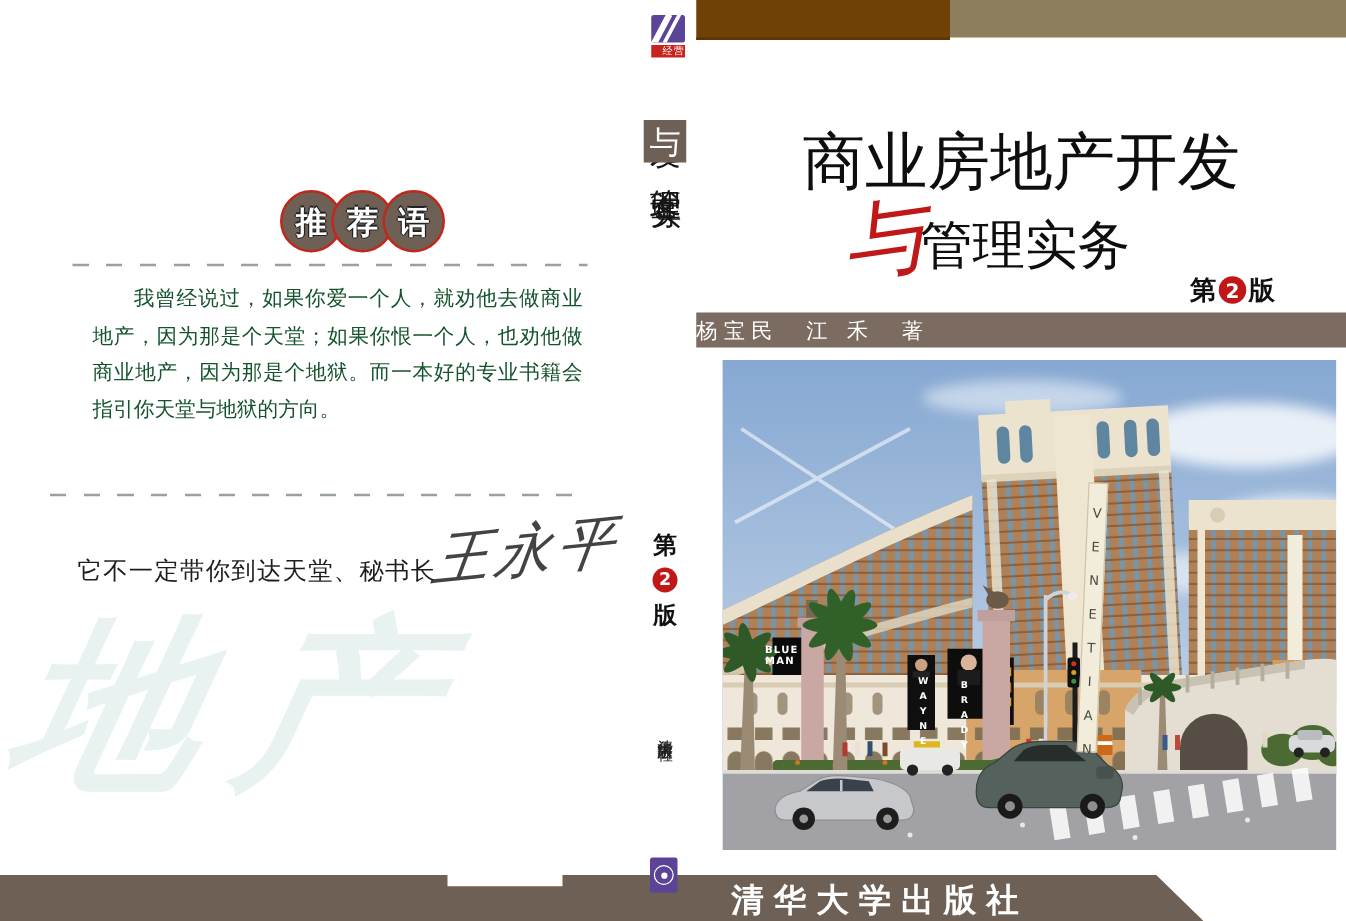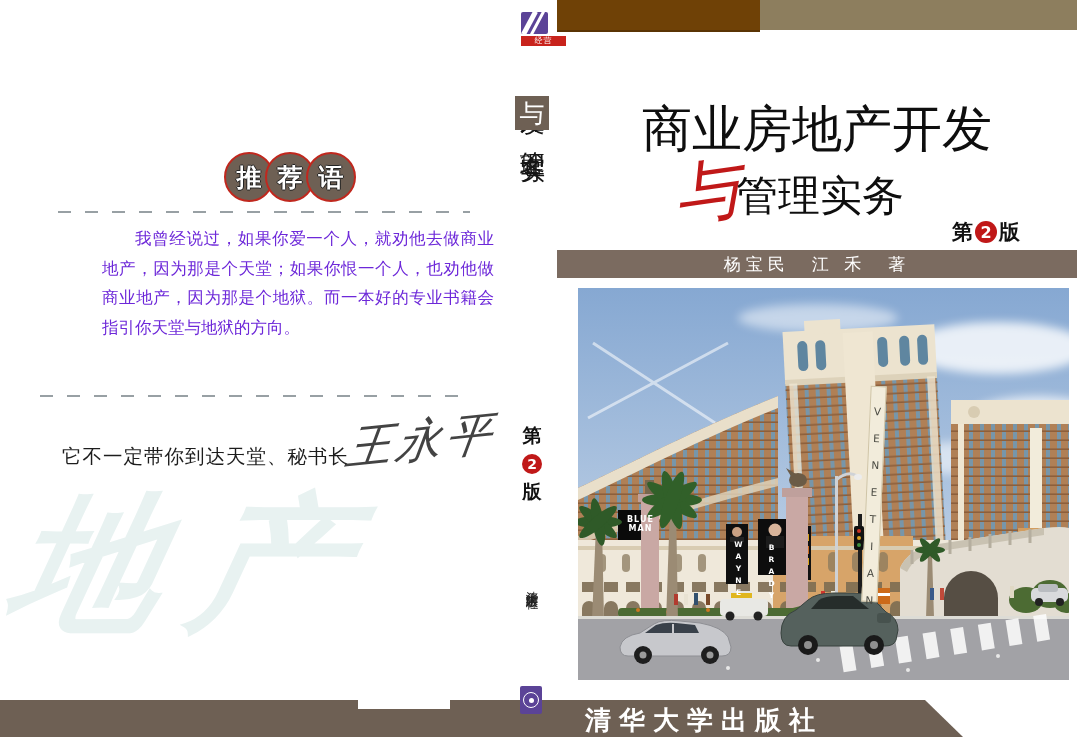--- a/index.html
+++ b/index.html
@@ -6,32 +6,32 @@
   body{
     position:relative;width:1077px;height:737px;background:#ffffff;overflow:hidden;
     font-family:"DejaVu Serif","Liberation Serif",serif;color:#111;
   }
   .abs{position:absolute;}
   
   #topbar-dark{left:557px;top:0;width:203px;height:30px;background:#6f4106;border-bottom:2px solid #5a3404;}
   #topbar-tan{left:760px;top:0;width:317px;height:30px;background:#8d7e5e;}
   #series-logo{left:521px;top:12px;width:27px;height:22px;background:#5b4397;border-radius:2px;overflow:hidden;}
   #series-logo .slash{position:absolute;width:5px;height:26px;background:#fff;transform:rotate(28deg);top:-2px;}
-  #series-badge{left:521px;top:36px;width:45px;height:10px;background:#c8231c;color:#fff;
-    font-size:8px;line-height:10px;text-align:center;letter-spacing:1px;font-family:Liberation Serif, serif;}
+  #series-badge{left:521px;top:36px;width:27px;height:10px;background:#c8231c;color:#fff;
+    font-size:8px;line-height:10px;text-align:right;letter-spacing:1px;font-family:Liberation Serif, serif;}
   
   #badge{left:224px;top:152px;display:flex;}
   .badge-circle{width:46px;height:46px;border-radius:50%;background:#6e6054;border:2px solid #c0281e;
     display:flex;align-items:center;justify-content:center;color:#fff;font-size:25px;font-weight:bold;
     text-shadow:-1px 0 #222,1px 0 #222,0 -1px #222,0 1px #222;}
   .badge-circle + .badge-circle{margin-left:-9px;}
   .dash{height:2px;background:repeating-linear-gradient(90deg,#98a0a4 0 13px,transparent 13px 27px);}
   #dash1{left:58px;top:211px;width:412px;}
   #dash2{left:40px;top:395px;width:432px;}
-  #recommendation{left:74px;top:224px;width:392px;font-size:16.5px;line-height:29.5px;color:#6d28d9;text-align:justify;margin-left:28px;}
+  #recommendation{left:74px;top:224px;width:392px;font-size:16.5px;line-height:29.5px;color:#14532d;text-align:justify;}
   #recommendation p{margin:0;text-indent:2em;}
   #attribution{left:62px;top:443px;font-size:19.5px;color:#1d1d1d;letter-spacing:1px;}
   #signature{left:346px;top:410px;font-size:46px;font-style:italic;color:#2a2a2a;opacity:.88;
     transform:rotate(-6deg) skewX(-14deg);letter-spacing:4px;}
   #watermark{left:14px;top:466px;font-size:148px;font-weight:bold;font-style:italic;color:#e8f2f1;
     letter-spacing:34px;transform:skewX(-12deg);white-space:nowrap;}
   
   .vert{writing-mode:vertical-rl;text-orientation:upright;}
   #spine-title{left:512px;top:80px;width:40px;display:flex;flex-direction:column;align-items:center;}
   #spine-title .seg{font-size:25px;letter-spacing:2px;line-height:38px;color:#161616;}
@@ -47,30 +47,30 @@
     display:flex;align-items:center;justify-content:center;}
   #spine-logo .seal{width:14px;height:14px;border:1.5px solid #fff;border-radius:50%;display:flex;align-items:center;justify-content:center;}
   #spine-logo .seal i{width:5px;height:5px;background:#fff;border-radius:50%;display:block;}
   
   #front-title1{left:557px;top:96px;width:520px;text-align:center;font-size:50px;color:#0e0e0e;letter-spacing:0px;}
   #front-title2-row{left:557px;top:162px;width:520px;display:flex;justify-content:center;align-items:flex-end;padding-right:56px;box-sizing:border-box;}
   #front-title-accent{font-size:66px;line-height:60px;color:#c01818;font-style:italic;transform:rotate(-8deg);margin-right:-4px;}
   #front-title2{font-size:42px;line-height:52px;color:#0e0e0e;}
   #front-edition{left:952px;top:218px;display:flex;align-items:center;gap:2px;font-size:21px;font-weight:bold;color:#111;}
   #front-edition .red-circle{width:22px;height:22px;font-size:16px;}
-  #author-bar{left:557px;top:250px;width:520px;height:28px;background:#7b6b60;display:flex;align-items:center;justify-content:center;
+  #author-bar{left:557px;top:250px;width:520px;height:28px;background:#7b6b60;display:flex;align-items:center;justify-content:flex-start;
     color:#fff;font-size:17px;letter-spacing:5px;}
   
   #photo{left:578px;top:288px;width:491px;height:392px;overflow:hidden;background:#b8cbe2;}
   #photo svg{position:absolute;left:0;top:0;}
   #venetian-sign{position:absolute;left:288px;top:98px;width:16px;height:216px;background:#f2ecdb;border:1px solid #cfc4a6;
     transform:rotate(2.5deg);writing-mode:vertical-lr;text-orientation:upright;font-family:"DejaVu Sans","Liberation Sans",sans-serif;
     font-size:10.5px;letter-spacing:15px;color:#4a4a42;line-height:14px;text-align:center;padding-top:18px;box-sizing:border-box;}
   .banner-text{position:absolute;color:#fff;font-family:"DejaVu Sans","Liberation Sans",sans-serif;font-weight:bold;}
-  #blueman{left:49px;top:227px;font-size:8px;line-height:9px;letter-spacing:1px;text-align:center;}
+  #blueman{left:34px;top:227px;font-size:8px;line-height:9px;letter-spacing:1px;}
   #wayne{left:153px;top:252px;writing-mode:vertical-lr;text-orientation:upright;font-size:7.5px;letter-spacing:3px;line-height:14px;}
   #brady{left:186px;top:255px;writing-mode:vertical-lr;text-orientation:upright;font-size:7.5px;letter-spacing:3px;line-height:14px;}
   
   #bottom-bar{left:0;top:700px;width:963px;height:37px;background:#6e6054;
     clip-path:polygon(0 0,925px 0,963px 100%,0 100%);}
   #bottom-notch{left:358px;top:700px;width:92px;height:9px;background:#fff;z-index:4;}
   #bottom-publisher{left:585px;top:703px;color:#fff;font-size:26px;font-weight:bold;letter-spacing:8px;z-index:6;}
 </style>
 </head>
 <body>

